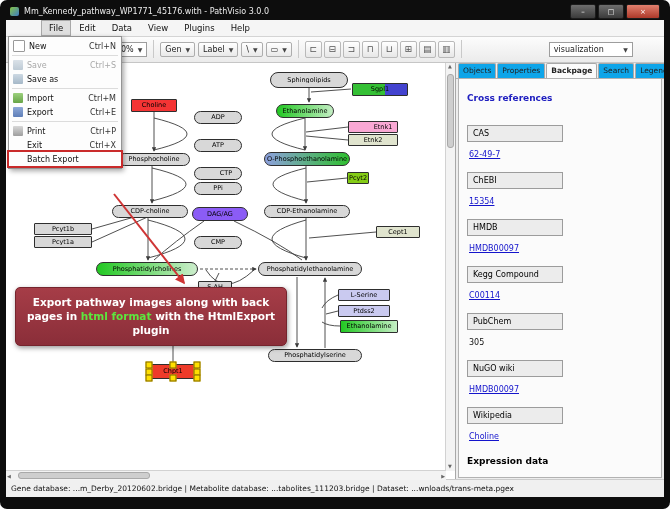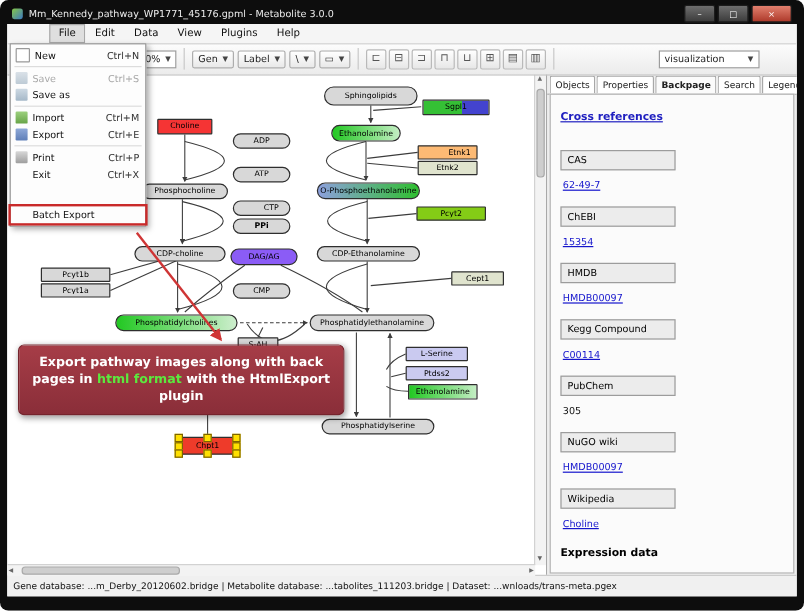--- a/index.html
+++ b/index.html
@@ -37,24 +37,24 @@
   .pnode-label{font-size:6.5px;line-height:1;white-space:nowrap;overflow:hidden;color:#000;padding:0 1px;}
   .handle{position:absolute;width:5px;height:5px;background:#ffe000;border:1px solid #7c6300;transform:translate(-50%,-50%);z-index:3;}
   .vscroll{position:absolute;top:0;right:0;width:9px;bottom:9px;background:#f3f3f3;border-left:1px solid #d2d2d2;z-index:6;}
   .vthumb{position:absolute;left:1px;right:1px;top:12px;height:72px;background:#cecece;border:1px solid #a9a9a9;border-radius:3px;}
   .hscroll{position:absolute;left:0;right:9px;bottom:0;height:9px;background:#f3f3f3;border-top:1px solid #d2d2d2;z-index:6;}
   .hthumb{position:absolute;top:1px;bottom:1px;left:12px;width:130px;background:#cecece;border:1px solid #a9a9a9;border-radius:3px;}
   .sb-arrow{position:absolute;font-size:5px;color:#666;line-height:9px;}
   
   .rpanel{position:absolute;left:450px;right:0;top:42px;bottom:17px;background:#ededed;}
   .tabs{display:flex;height:15px;padding:1px 2px 0 2px;border-bottom:1px solid #b0b0b0;}
-  .tab{font-size:7.5px;padding:2px 4px;background:#ffffff;border:1px solid #a8a8a8;border-bottom:none;border-radius:2px 2px 0 0;margin-right:1px;color:#222;white-space:nowrap;}
+  .tab{font-size:7.5px;padding:2px 4px;background:#0ea5e9;border:1px solid #a8a8a8;border-bottom:none;border-radius:2px 2px 0 0;margin-right:1px;color:#222;white-space:nowrap;}
   .tab.active{background:#fbfbfb;position:relative;top:0;font-weight:bold;}
   .rcontent{position:absolute;left:2px;right:2px;top:16px;bottom:2px;background:#fbfbfb;border:1px solid #b2b2b2;padding:14px 8px 6px 8px;overflow:hidden;}
-  .xref-title{color:#2020c0;font-weight:bold;font-size:9px;margin-bottom:22px;text-decoration:underline;}
+  .xref-title{color:#2020c0;font-weight:bold;font-size:9px;margin-bottom:22px;}
   .xref-header{display:block;width:96px;background:#ececec;border:1px solid #9c9c9c;padding:3px 5px;font-size:8px;color:#000;box-sizing:border-box;}
   .xref-value{display:inline-block;font-size:8px;margin:5px 0 13px 2px;}
   a.xref-link{color:#1414cc;text-decoration:underline;}
   .xref-plain{color:#111;text-decoration:none;}
   .xref-footer{font-weight:bold;font-size:9px;margin-top:2px;color:#000;}
   
   .statusbar{position:absolute;left:0;right:0;bottom:0;height:17px;background:#f0f0f0;border-top:1px solid #cccccc;font-size:7.5px;color:#111;display:flex;align-items:center;padding:0 5px;white-space:nowrap;overflow:hidden;}
   
   .file-menu{position:absolute;left:2px;top:16px;width:112px;background:#fdfdfd;border:1px solid #949494;box-shadow:2px 2px 5px rgba(0,0,0,.35);padding:2px 0;z-index:50;font-size:8px;}
   .fm-item{display:flex;align-items:center;height:14px;padding:0 5px 0 4px;}
@@ -63,35 +63,35 @@
   .open-icon{background:linear-gradient(#f0cd74,#d7a53c);}
   .save-icon{background:linear-gradient(#c3cfda,#93a9bb);opacity:.6;}
   .save-as-icon{background:linear-gradient(#cdd9e3,#a5b8c8);}
   .import-icon{background:linear-gradient(#9cd07e,#67a447);}
   .export-icon{background:linear-gradient(#8fa9d8,#5f7fb8);}
   .print-icon{background:linear-gradient(#d8d8d8,#9e9e9e);}
   .fm-label{flex:1;color:#111;white-space:nowrap;}
   .fm-shortcut{color:#333;margin-left:6px;}
   .fm-item.disabled .fm-label,.fm-item.disabled .fm-shortcut{color:#a8a8a8;}
   .fm-sep{height:1px;background:#dcdcdc;margin:2px 3px;}
-  .fm-item.highlighted{outline:2px solid #c92a2a;margin-top:20px;}
+  .fm-item.highlighted{outline:2px solid #c92a2a;}
   .fm-sub{font-size:7px;color:#444;}
   
   .annotation{position:absolute;left:9px;top:267px;width:272px;box-sizing:border-box;background:linear-gradient(#a63d47,#8a2e39);border:1px solid #722onefix;border:1px solid #75242d;border-radius:5px;color:#fff;font-weight:bold;font-size:10.5px;line-height:1.35;text-align:center;padding:7px 10px;z-index:40;box-shadow:1px 2px 5px rgba(0,0,0,.4);}
   .annotation .hl{color:#5ce83e;}
   .overlay{position:absolute;left:0;top:0;z-index:60;pointer-events:none;}
 </style>
 </head>
 <body>
 
 <div id="win">
 
   <div id="titlebar">
     <span class="app-icon"></span>
-    <span>Mm_Kennedy_pathway_WP1771_45176.gpml - Metabolite 3.0.0</span>
+    <span>Mm_Kennedy_pathway_WP1771_45176.with - PathVisio 3.0.0</span>
     <span class="win-controls">
       <span class="wbtn">–</span>
       <span class="wbtn">□</span>
       <span class="wbtn close">×</span>
     </span>
   </div>
 
   <div id="app">
 
     <div class="menu-bar">
@@ -200,42 +200,42 @@
           </div>
           <div class="pnode rect" style="left: 125px; top: 37px; width: 46px; height: 13px; background: rgb(245, 52, 52);">
             <span class="pnode-label">Choline</span>
           </div>
           <div class="pnode rounded" style="left: 270px; top: 42px; width: 58px; height: 14px; background: linear-gradient(90deg, rgb(34, 200, 34), rgb(196, 238, 196));">
             <span class="pnode-label">Ethanolamine</span>
           </div>
           <div class="pnode rounded" style="left: 188px; top: 49px; width: 48px; height: 13px; background: rgb(216, 216, 216);">
             <span class="pnode-label">ADP</span>
           </div>
-          <div class="pnode rect" style="left: 342px; top: 59px; width: 50px; height: 12px; background: #fdba74; padding-left: 20px;">
+          <div class="pnode rect" style="left: 342px; top: 59px; width: 50px; height: 12px; background: #f9a8d4; padding-left: 20px;">
             <span class="pnode-label">Etnk1</span>
           </div>
           <div class="pnode rect" style="left: 342px; top: 72px; width: 50px; height: 12px; background: rgb(224, 228, 206);">
             <span class="pnode-label">Etnk2</span>
           </div>
           <div class="pnode rounded" style="left: 188px; top: 77px; width: 48px; height: 13px; background: rgb(216, 216, 216);">
             <span class="pnode-label">ATP</span>
           </div>
           <div class="pnode rounded" style="left: 112px; top: 91px; width: 72px; height: 13px; background: rgb(216, 216, 216); justify-content: center;">
             <span class="pnode-label">Phosphocholine</span>
           </div>
           <div class="pnode rounded" style="left: 258px; top: 90px; width: 86px; height: 14px; background: linear-gradient(90deg, rgb(141, 160, 221), rgb(47, 191, 47));">
             <span class="pnode-label">O-Phosphoethanolamine</span>
           </div>
           <div class="pnode rounded" style="left: 188px; top: 105px; width: 48px; height: 13px; background: rgb(216, 216, 216); padding-left: 16px;">
             <span class="pnode-label">CTP</span>
           </div>
-          <div class="pnode rect" style="left: 341px; top: 110px; width: 58px; height: 12px; background: #84cc16;">
+          <div class="pnode rect" style="left: 341px; top: 110px; width: 22px; height: 12px; background: #84cc16;">
             <span class="pnode-label">Pcyt2</span>
           </div>
-          <div class="pnode rounded" style="left: 188px; top: 120px; width: 48px; height: 13px; background: rgb(216, 216, 216); font-weight: bold;">
+          <div class="pnode rounded" style="left: 188px; top: 120px; width: 48px; height: 13px; background: rgb(216, 216, 216);">
             <span class="pnode-label">PPi</span>
           </div>
           <div class="pnode rounded" style="left: 106px; top: 143px; width: 76px; height: 13px; background: rgb(216, 216, 216);">
             <span class="pnode-label">CDP-choline</span>
           </div>
           <div class="pnode rounded" style="left: 186px; top: 145px; width: 56px; height: 14px; background: #8b5cf6;">
             <span class="pnode-label">DAG/AG</span>
           </div>
           <div class="pnode rounded" style="left: 258px; top: 143px; width: 86px; height: 13px; background: rgb(216, 216, 216);">
             <span class="pnode-label">CDP-Ethanolamine</span>

